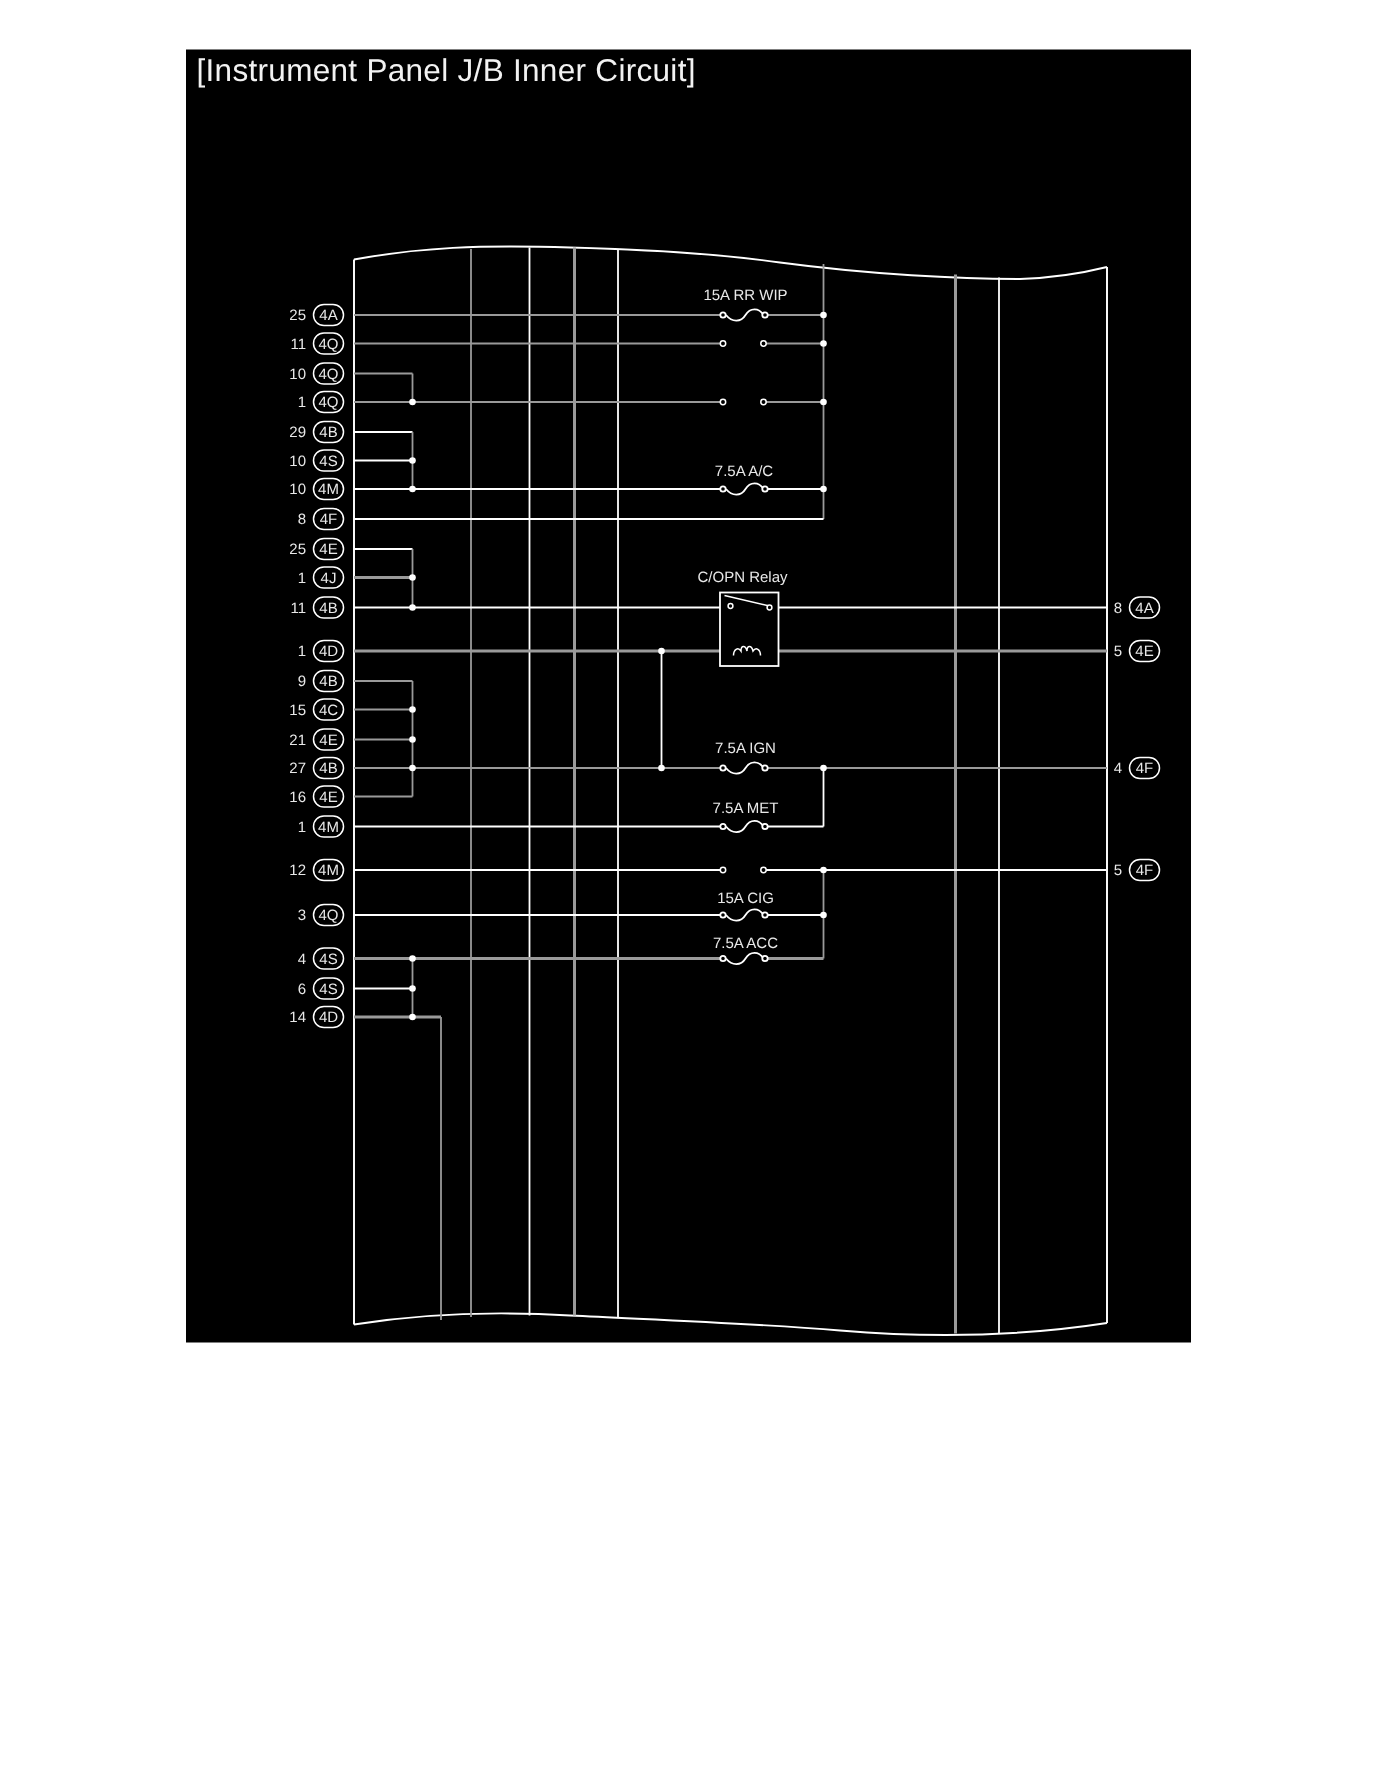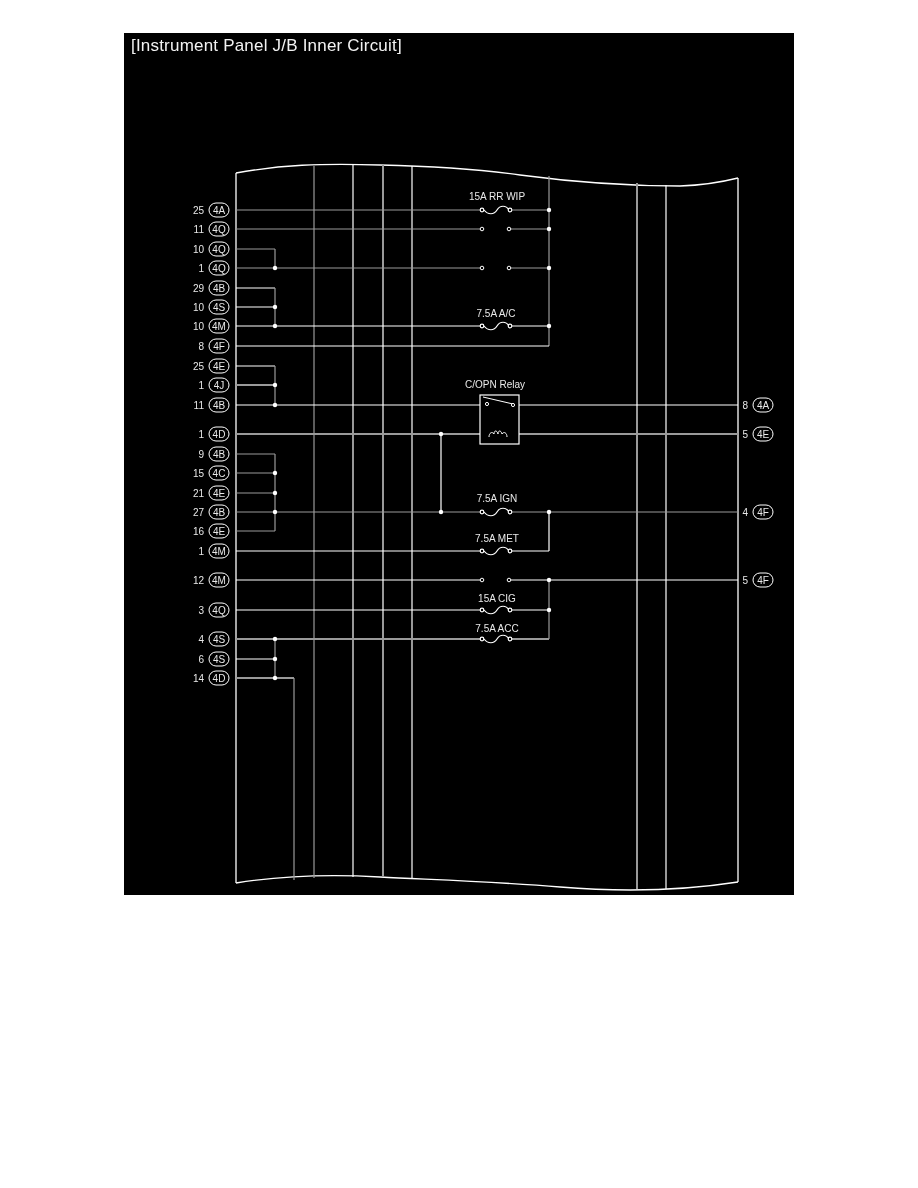--- a/index.html
+++ b/index.html
@@ -3,21 +3,21 @@
 <meta charset="utf-8">
 <style>
   html, body { margin:0; padding:0; background:#ffffff; }
   body { width:918px; height:1188px; position:relative; overflow:hidden; }
   #panel {
     position:absolute; left:124px; top:33px; width:670px; height:862px;
     background:#000000;
   }
   #title {
     position:absolute; left:131px; top:36px;
-    font-family:"Liberation Sans", sans-serif; font-size:17px; color:#f2f2f2;
+    font-family:"Liberation Sans", sans-serif; font-size:21px; color:#f2f2f2;
     letter-spacing:0.2px; white-space:nowrap;
   }
   svg#diagram { position:absolute; left:0; top:0; }
   .lbl { font-family:"Liberation Sans", sans-serif; font-size:10px; fill:#e8e8e8; }
   .pin { font-family:"Liberation Sans", sans-serif; font-size:10px; fill:#e8e8e8; }
   .conn { font-family:"Liberation Sans", sans-serif; font-size:10px; fill:#e8e8e8; }
 </style>
 </head>
 <body>
 

